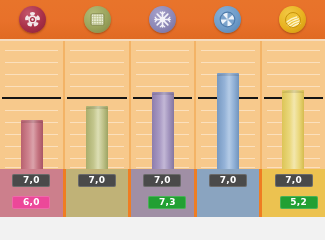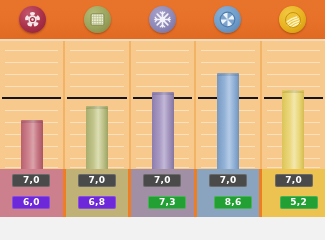--- a/index.html
+++ b/index.html
@@ -76,21 +76,21 @@
   .chip{
     margin-top:5px;
     min-width:38px;height:13px;line-height:13px;
     text-align:center;color:#ffffff;font-size:9px;font-weight:bold;
     letter-spacing:.3px;
     border-radius:2px;
     box-shadow:inset 0 0 0 1px rgba(255,255,255,.18);
   }
   .chip.ref{background:#4a4a4a;}
   .chip.val{margin-top:9px;}
-  .chip.val.low{background:#6d28d9;}
+  .chip.val.low{background:#ec4899;}
   .chip.val.high{background:#22a033;margin-left:10px;}
 </style>
 </head>
 <body>
 
 <div id="app">
 
   <div class="header">
     <div class="header-icons">
 
@@ -299,31 +299,29 @@
 
   <div class="readouts">
 
     <div class="ro" style="background:#cc7f8c;">
       <div class="chip ref">7,0</div>
       <div class="chip val low">6,0</div>
     </div>
 
     <div class="ro" style="background:#c0b277;">
       <div class="chip ref">7,0</div>
-      <div class="chip val low">6,8</div>
     </div>
 
     <div class="ro" style="background:#a08fa5;">
       <div class="chip ref">7,0</div>
       <div class="chip val high">7,3</div>
     </div>
 
     <div class="ro" style="background:#8aa4c0;">
       <div class="chip ref">7,0</div>
-      <div class="chip val high">8,6</div>
     </div>
 
     <div class="ro" style="background:#ecc250;">
       <div class="chip ref">7,0</div>
       <div class="chip val high">5,2</div>
     </div>
 
   </div>
 
 </div>

